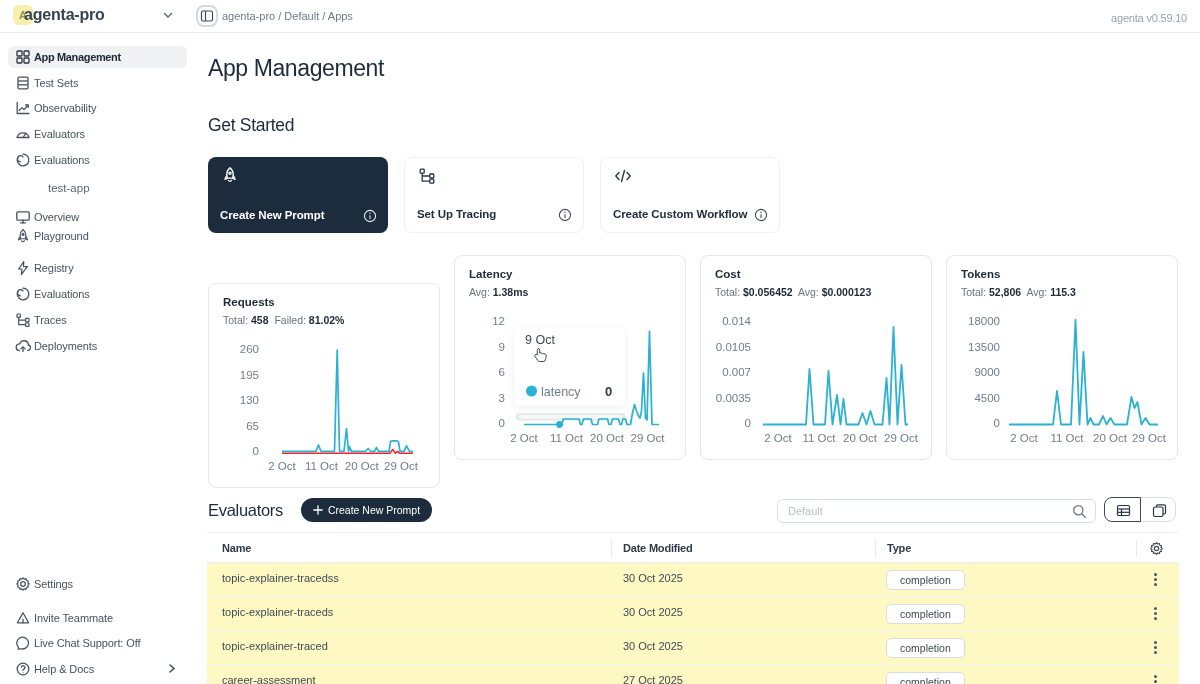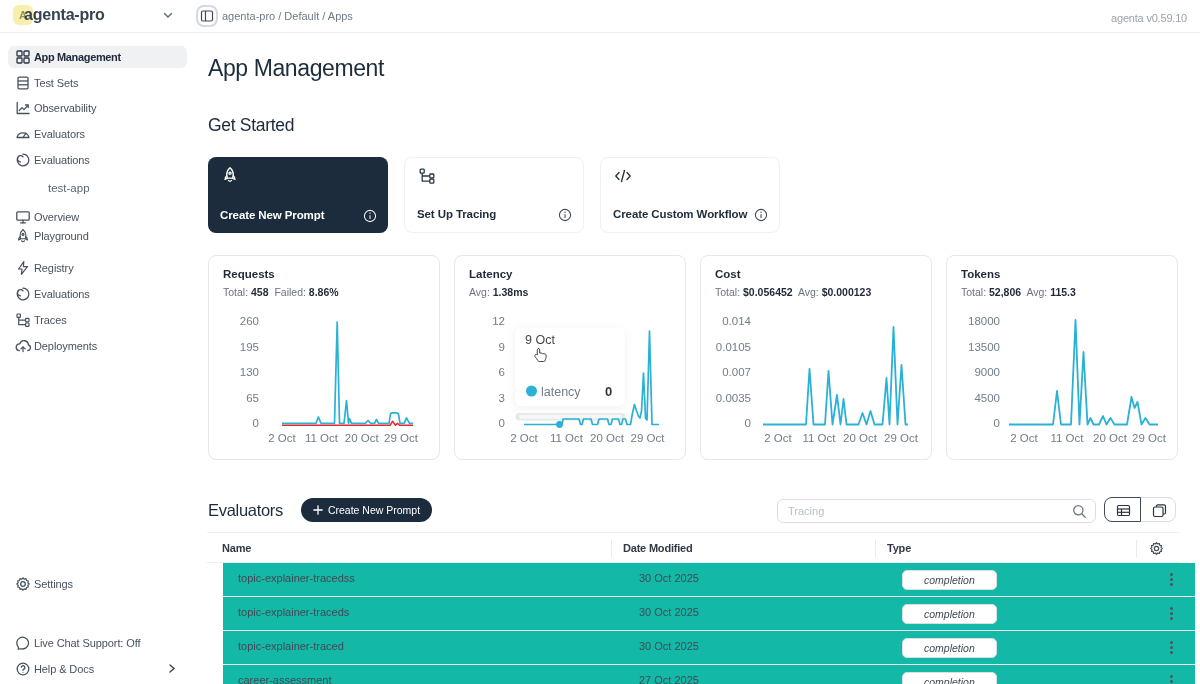--- a/index.html
+++ b/index.html
@@ -54,25 +54,25 @@
 .seg .b1 { position:absolute; left:0; top:0; width:37px; height:25px; border:1px solid #3b4a59;
   border-radius:8px 0 0 8px; background:#fff; z-index:2; }
 .seg .b2 { position:absolute; left:36px; top:0; width:36px; height:25px; border:1px solid #d9dee4;
   border-radius:0 8px 8px 0; background:#fff; }
 .seg svg { position:absolute; left:11px; top:5px; }
 
 .thead { position:absolute; left:207px; top:532px; width:972px; height:31px;
   border-top:1px solid #f0f1f3; border-bottom:1px solid #eceef1; background:#fff; }
 .thead .hc { position:absolute; top:0; height:31px; line-height:31px; font-size:11px; font-weight:600; letter-spacing:-0.2px; color:#2f3a46; }
 .thead .vsep { position:absolute; top:7px; width:1px; height:17px; background:#e8eaee; }
-.trow { position:absolute; left:223px; width:972px; height:34px; border-bottom:1px solid #f0f1f3; background:#14b8a6; }
+.trow { position:absolute; left:207px; width:972px; height:34px; border-bottom:1px solid #f0f1f3; background:#fef9c3; }
 .trow .c1 { position:absolute; left:15px; top:0; height:31px; line-height:31px; font-size:11px; color:#3f4a56; }
 .trow .c2 { position:absolute; left:416px; top:0; height:31px; line-height:31px; font-size:11px; color:#3f4a56; }
-.tag { position:absolute; left:679px; top:7px; height:20px; line-height:18px; padding:0 21px;
-  border:1px solid #d9dee4; border-radius:5px; font-size:10.5px; color:#3f4a56; background:#fff;font-style:italic; }
+.tag { position:absolute; left:679px; top:7px; height:20px; line-height:18px; padding:0 13px;
+  border:1px solid #d9dee4; border-radius:5px; font-size:10.5px; color:#3f4a56; background:#fff; }
 .dots { position:absolute; right:21px; top:10px; width:4px; height:14px; }
 .dots i { display:block; width:3px; height:3px; border-radius:50%; background:#4b5563; margin:0 0 2px 0; }
 </style>
 </head>
 <body>
 <div id="root">
 <div class="sidebar">
   <div class="ws-avatar">A</div>
   <div class="ws-name">agenta-pro</div>
   <svg class="ws-chev" width="12" height="12" viewBox="0 0 12 12" fill="none" stroke="#5b6673" stroke-width="1.4" stroke-linecap="round">
@@ -170,20 +170,27 @@
     <span class="lb">Deployments</span>
       </div>
 
   <div class="nav-item" style="top:573px;">
     <svg class="ic" viewBox="0 0 16 16" fill="none" stroke="#47525e" stroke-width="1.25" stroke-linecap="round" stroke-linejoin="round">
           <circle cx="8" cy="8" r="2.3"></circle>
           <path d="M8 1.8 L9.2 3.2 L11 2.7 L11.5 4.5 L13.3 5 L12.8 6.8 L14.2 8 L12.8 9.2 L13.3 11 L11.5 11.5 L11 13.3 L9.2 12.8 L8 14.2 L6.8 12.8 L5 13.3 L4.5 11.5 L2.7 11 L3.2 9.2 L1.8 8 L3.2 6.8 L2.7 5 L4.5 4.5 L5 2.7 L6.8 3.2 Z"></path>
         </svg>
     <span class="lb">Settings</span>
       </div>
+  <div class="nav-item" style="top:607px;">
+    <svg class="ic" viewBox="0 0 16 16" fill="none" stroke="#47525e" stroke-width="1.3" stroke-linecap="round" stroke-linejoin="round">
+          <path d="M8 2.8 L13.6 12.8 H2.4 Z"></path>
+          <path d="M8 12.8 L8 9.4"></path>
+        </svg>
+    <span class="lb">Invite Teammate</span>
+      </div>
   <div class="nav-item" style="top:658px;">
     <svg class="ic" viewBox="0 0 16 16" fill="none" stroke="#47525e" stroke-width="1.3" stroke-linecap="round">
           <circle cx="8" cy="8" r="5.8"></circle>
           <path d="M6.3 6.2 a1.8 1.8 0 1 1 2.4 2 c-0.5 0.25 -0.7 0.5 -0.7 1"></path>
           <circle cx="8" cy="11.2" r="0.5" fill="#47525e" stroke="none"></circle>
         </svg>
     <span class="lb">Help &amp; Docs</span>
     <svg class="nav-chev" width="11" height="11" viewBox="0 0 11 11" fill="none" stroke="#3f4a56" stroke-width="1.5" stroke-linecap="round">
           <path d="M4 2 L8 5.5 L4 9"></path>
         </svg>
@@ -245,23 +252,23 @@
         <path d="M10.5 3.5 L7.5 14.5"></path>
       </svg>
   <div class="gtt">Create Custom Workflow</div>
   <svg class="gin" viewBox="0 0 14 14" fill="none" stroke="#3f4a56" stroke-width="1.1">
         <circle cx="7" cy="7" r="5.6"></circle>
         <line x1="7" y1="6.2" x2="7" y2="10"></line>
         <circle cx="7" cy="4.2" r="0.7" fill="#3f4a56" stroke="none"></circle>
       </svg>
 </div>
 
-<div class="scard" style="left:208px;">
+<div class="scard" style="left:208px;margin-top:28px;">
   <div class="st">Requests</div>
-  <div class="ss">Total: <b>458</b>&nbsp; Failed: <b>8.86%</b></div>
+  <div class="ss">Total: <b>458</b>&nbsp; Failed: <b>81.02%</b></div>
   <svg class="chart" width="232" height="205" viewBox="0 0 232 205">
     <g font-size="11.5" fill="#717d89" font-family="Liberation Sans, sans-serif">
       <text x="50" y="69" text-anchor="end">260</text>
       <text x="50" y="94.5" text-anchor="end">195</text>
       <text x="50" y="120" text-anchor="end">130</text>
       <text x="50" y="145.5" text-anchor="end">65</text>
       <text x="50" y="171" text-anchor="end">0</text>
       <text x="73" y="186" text-anchor="middle">2 Oct</text>
       <text x="112.5" y="186" text-anchor="middle">11 Oct</text>
       <text x="152.8" y="186" text-anchor="middle">20 Oct</text>
@@ -336,21 +343,21 @@
     <polyline fill="none" stroke="#2ab1d3" stroke-width="1.8" stroke-linejoin="round" points="62,168.5 106,168.5 110,135 114,168.5 124,168.5 128.5,64 132.5,168.5 136.5,96 140.5,168.5 143.5,162 146.5,168.5 152,168.5 156,160 159.5,168.5 163.5,162 167.5,168.5 180,168.5 184.5,141 187.5,152 190.5,146 194.5,168.5 198.5,162 202.5,168.5 211,168.5"></polyline>
   </svg>
 </div>
 
 <div class="h3">Evaluators</div>
 <div class="newbtn"><svg style="vertical-align:-1px;margin-right:5px;" width="10" height="10" viewBox="0 0 10 10" stroke="#fff" stroke-width="1.3" stroke-linecap="round">
         <line x1="5" y1="0.8" x2="5" y2="9.2"></line>
         <line x1="0.8" y1="5" x2="9.2" y2="5"></line>
       </svg>Create New Prompt</div>
 <div class="search">
-  <span class="ph">Tracing</span>
+  <span class="ph">Default</span>
   <svg width="15" height="15" viewBox="0 0 15 15" fill="none" stroke="#6b7682" stroke-width="1.3" stroke-linecap="round">
         <circle cx="6.3" cy="6.3" r="4.6"></circle>
         <line x1="9.8" y1="9.8" x2="13.2" y2="13.2"></line>
       </svg>
 </div>
 <div class="seg">
   <div class="b1">
         <svg width="15" height="15" viewBox="0 0 15 15" fill="none" stroke="#2b3542" stroke-width="1.2">
           <rect x="1.5" y="2.5" width="12" height="10" rx="1.2"></rect>
           <line x1="1.5" y1="6" x2="13.5" y2="6"></line>

